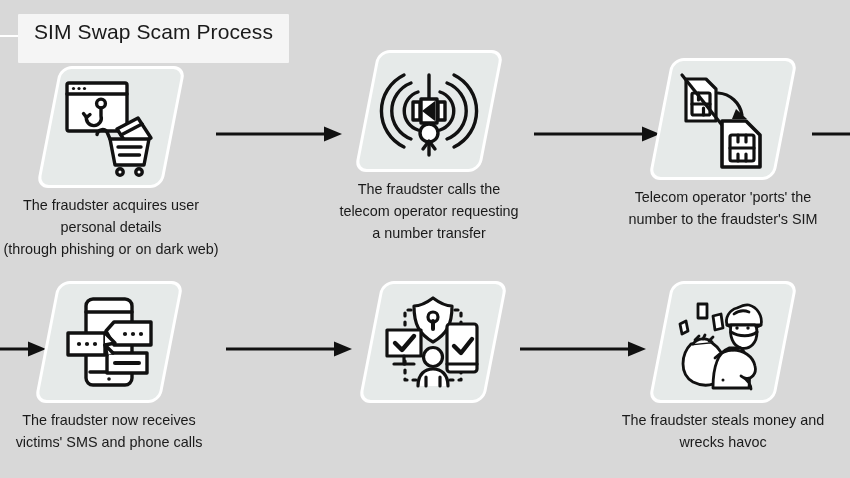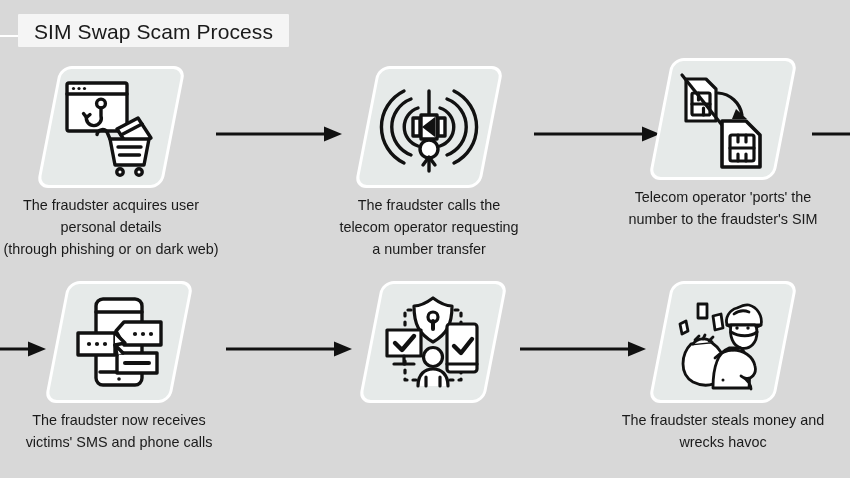--- a/index.html
+++ b/index.html
@@ -11,21 +11,21 @@
   }
   #canvas{position:absolute;inset:0;width:850px;height:478px;}
 
   
   .title-rule{
     position:absolute;left:0;top:35px;width:40px;height:2px;background:#ffffff;
   }
   .title-box{
     position:absolute;left:18px;top:14px;
     background:#f5f5f5;
-    padding:6px 16px 4px 16px;
+    padding:6px 16px 20px 16px;
     border-radius:1px;
   }
   .title-box span{
     font-size:21px;font-weight:400;color:#1a1a1a;letter-spacing:.1px;
     line-height:1.1;white-space:nowrap;
   }
 
   
   .step{position:absolute;}
   .card{
@@ -102,21 +102,21 @@
 (through phishing or on dark web)</div>
   </div>
 
   <div class="arrow" style="left:216px;top:124px;width:126px;">
     <svg width="126" height="20" viewBox="0 0 126 20">
       <line x1="0" y1="10" x2="110" y2="10" stroke="#111" stroke-width="3"></line>
       <polygon points="108,2.5 126,10 108,17.5" fill="#111"></polygon>
     </svg>
   </div>
 
-  <div class="step" style="left:366px;top:66px;width:126px;height:96px;">
+  <div class="step" style="left:366px;top:50px;width:126px;height:96px;">
     <div class="card"></div>
     <div class="card-inner">
       <svg width="104" height="96" viewBox="0 0 104 96" fill="none" stroke="#111" stroke-width="3.4" stroke-linecap="round" stroke-linejoin="round">
 
         <path d="M34 20 A30 30 0 0 0 34 76"></path>
         <path d="M27 12 A40 40 0 0 0 27 84"></path>
         <path d="M41 29 A20 20 0 0 0 41 67"></path>
 
         <path d="M70 20 A30 30 0 0 1 70 76"></path>
         <path d="M77 12 A40 40 0 0 1 77 84"></path>
@@ -179,21 +179,21 @@
     </svg>
   </div>
 
   <div class="arrow" style="left:0px;top:339px;width:46px;">
     <svg width="46" height="20" viewBox="0 0 46 20">
       <line x1="0" y1="10" x2="30" y2="10" stroke="#111" stroke-width="3"></line>
       <polygon points="28,2.5 46,10 28,17.5" fill="#111"></polygon>
     </svg>
   </div>
 
-  <div class="step" style="left:56px;top:281px;width:126px;height:102px;">
+  <div class="step" style="left:46px;top:281px;width:126px;height:102px;">
     <div class="card"></div>
     <div class="card-inner">
       <svg width="104" height="98" viewBox="0 0 104 98" fill="none" stroke="#111" stroke-width="3.4" stroke-linecap="round" stroke-linejoin="round">
 
         <rect x="29" y="6" width="46" height="86" rx="7" fill="#fff"></rect>
         <line x1="29" y1="19" x2="75" y2="19"></line>
         <line x1="33" y1="79" x2="71" y2="79"></line>
         <circle cx="52" cy="86" r="1.8" fill="#111" stroke="none"></circle>
 
         <path d="M57 29 L94 29 L94 52 L57 52 L49 38 Z" fill="#fff"></path>

